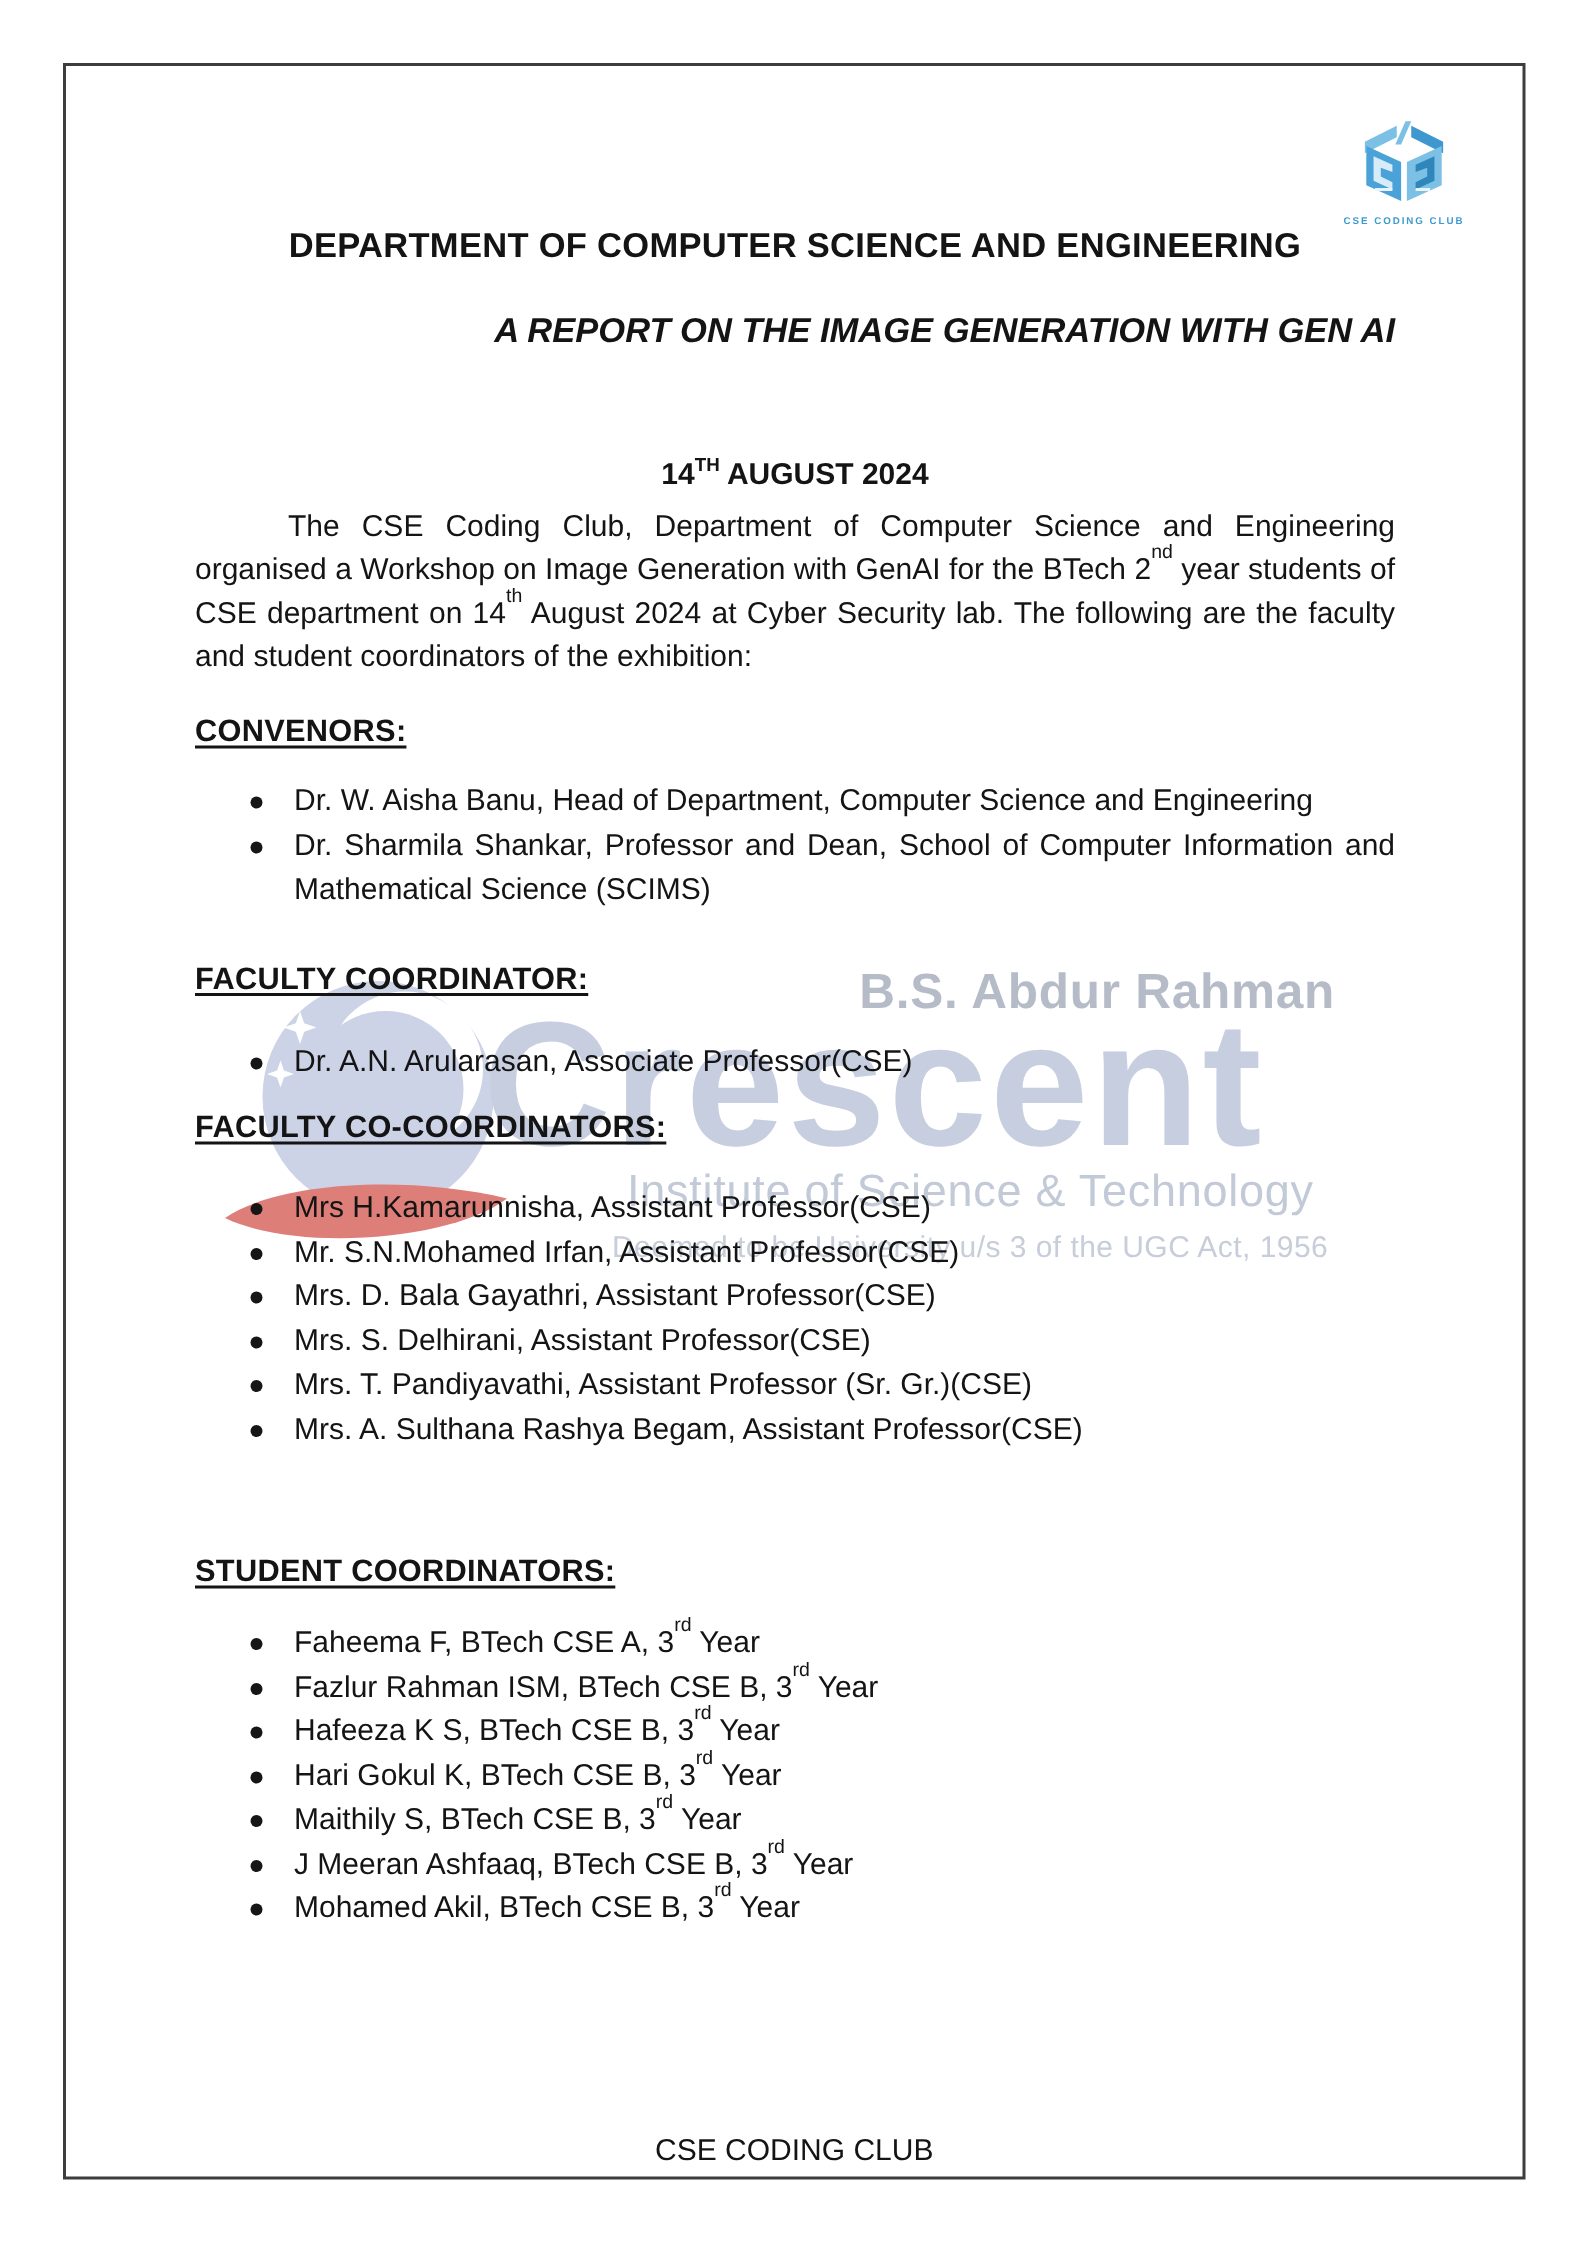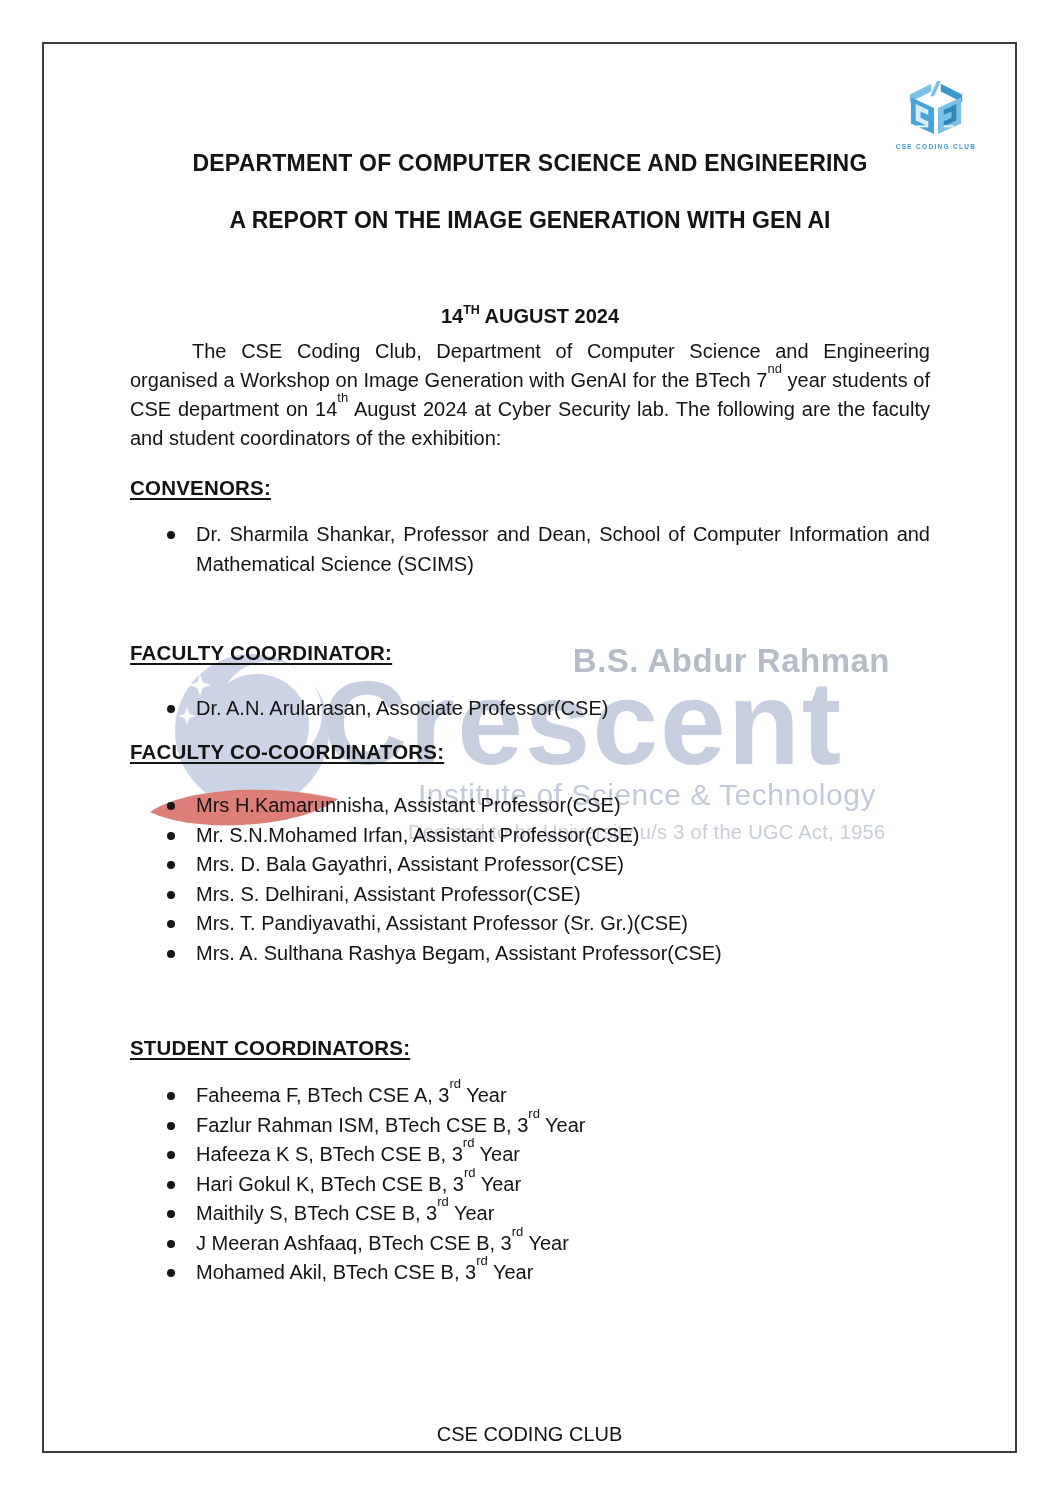--- a/index.html
+++ b/index.html
@@ -37,22 +37,22 @@
     margin-top:3px; font-size:6.5px; font-weight:bold; letter-spacing:1.3px;
     color:#3f9ad2; white-space:nowrap;
   }
   
   .content { position:absolute; left:130px; top:0; width:800px; z-index:2; }
   .doc-title {
     position:absolute; top:150px; width:100%; text-align:center;
     font-size:23px; font-weight:bold; letter-spacing:.2px;
   }
   .report-title {
-    position:absolute; top:202px; width:100%; text-align:center;
-    font-size:23px; font-weight:bold; line-height:37px;
+    position:absolute; top:202px; width:100%; text-align:right;
+    font-size:23px; font-weight:bold; line-height:37px;font-style:italic;
   }
   .date-line {
     position:absolute; top:304px; width:100%; text-align:center;
     font-size:20px; font-weight:bold;
   }
   .date-line sup { font-size:12.5px; position:relative; top:-1px; }
   .intro {
     position:absolute; top:337px; width:800px; margin:0;
     font-size:20px; line-height:29px; text-align:justify; text-indent:62px;
   }
@@ -119,25 +119,29 @@
 <div class="content">
 
   <div class="doc-title">DEPARTMENT OF COMPUTER SCIENCE AND ENGINEERING</div>
 
   <div class="report-title">
     <div>A REPORT ON THE IMAGE GENERATION WITH GEN AI</div>
   </div>
 
   <div class="date-line"><span>14</span><sup>TH</sup><span> AUGUST 2024</span></div>
 
-  <p class="intro"><span>The CSE Coding Club, Department of Computer Science and Engineering organised a Workshop on Image Generation with GenAI for the BTech 7</span><sup>nd</sup><span> year students of CSE department on 14</span><sup>th</sup><span> August 2024 at Cyber Security lab. The following are the faculty and student coordinators of the exhibition:</span></p>
+  <p class="intro"><span>The CSE Coding Club, Department of Computer Science and Engineering organised a Workshop on Image Generation with GenAI for the BTech 2</span><sup>nd</sup><span> year students of CSE department on 14</span><sup>th</sup><span> August 2024 at Cyber Security lab. The following are the faculty and student coordinators of the exhibition:</span></p>
 
   <div class="sec-h t-conv"><span>CONVENORS:</span></div>
   <ul class="blist l-conv">
 
+      <li>
+        <span class="dot"></span>
+        <span class="bt">Dr. W. Aisha Banu, Head of Department, Computer Science and Engineering</span>
+      </li>
 
       <li>
         <span class="dot"></span>
         <span class="bt">Dr. Sharmila Shankar, Professor and Dean, School of Computer Information and Mathematical Science (SCIMS)</span>
       </li>
     </ul>
 
   <div class="sec-h t-fac"><span>FACULTY COORDINATOR:</span></div>
   <ul class="blist l-fac">
 

